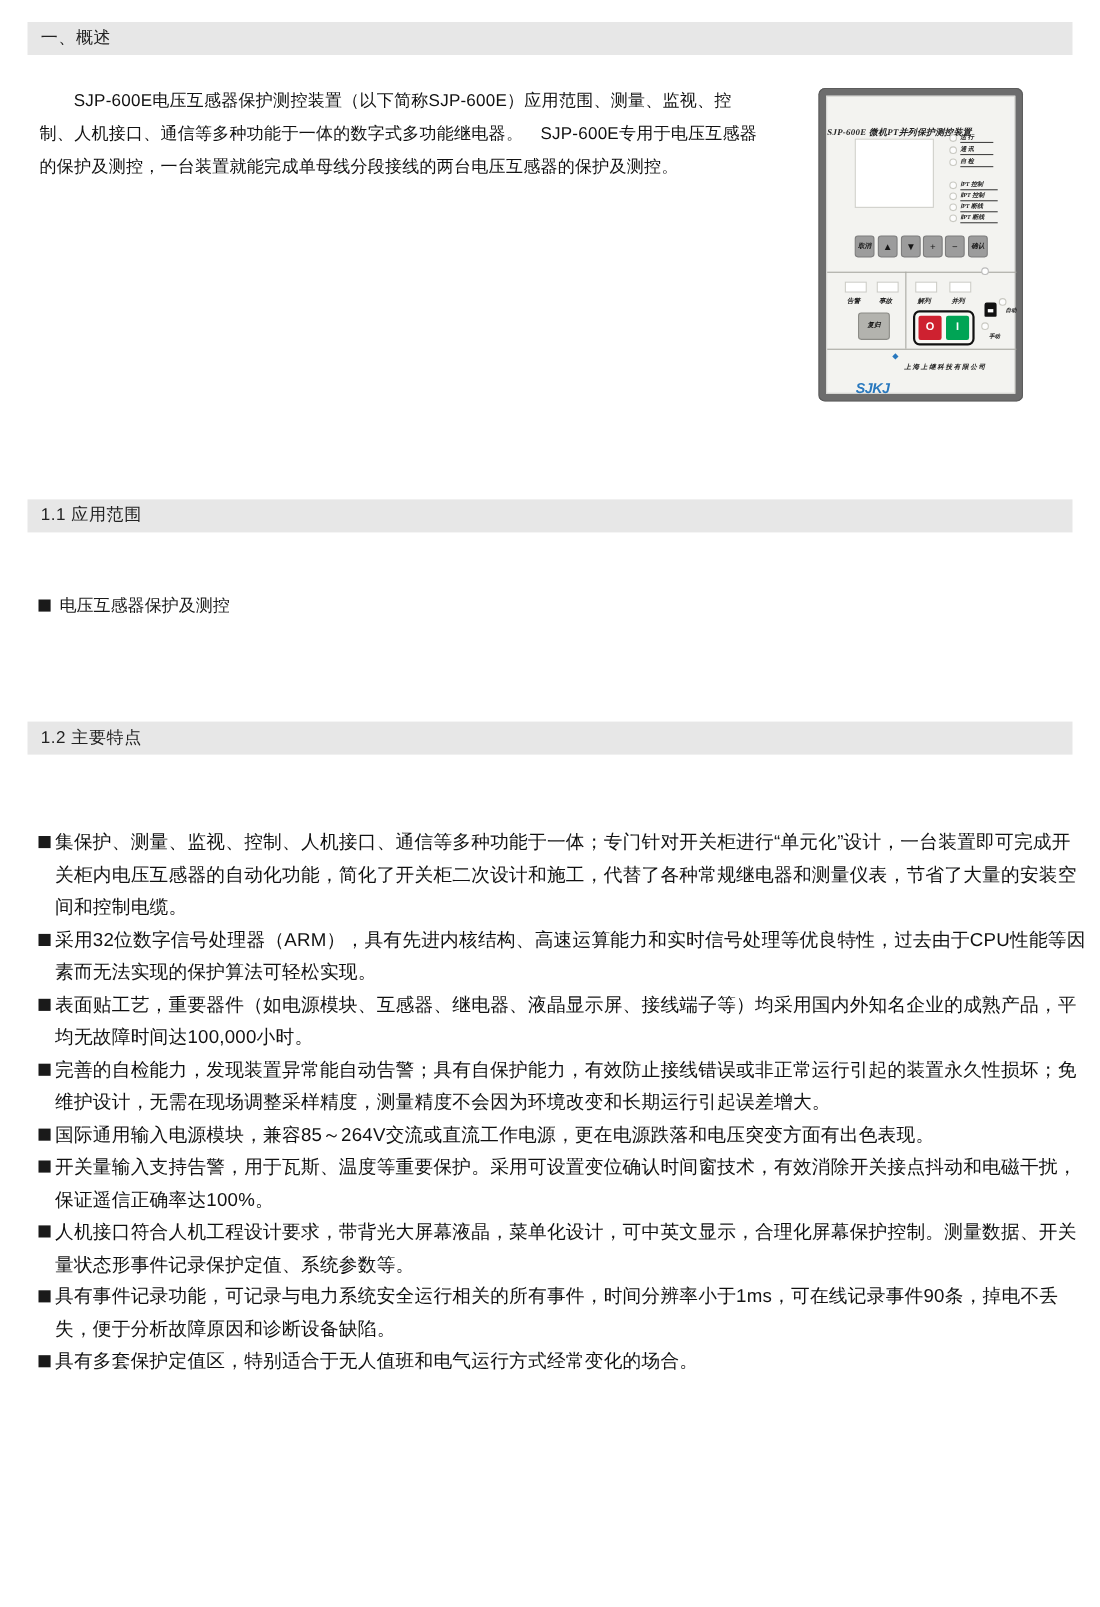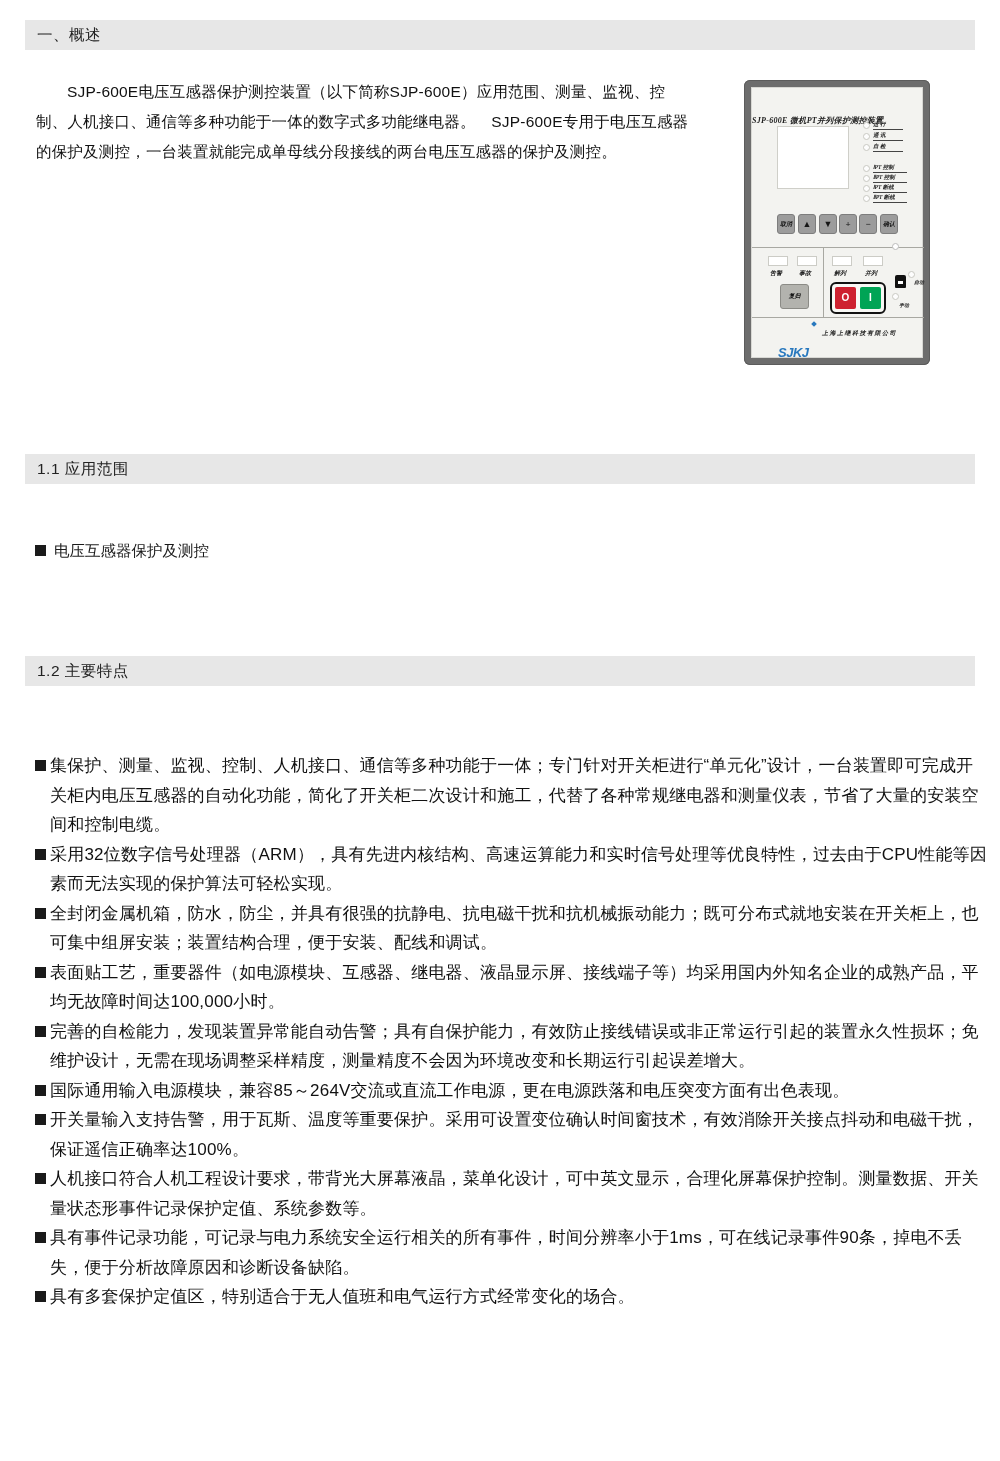--- a/index.html
+++ b/index.html
@@ -174,24 +174,20 @@
     <div class="bullet">
       <span class="sq"></span>
       <span>集保护、测量、监视、控制、人机接口、通信等多种功能于一体；专门针对开关柜进行“单元化”设计，一台装置即可完成开关柜内电压互感器的自动化功能，简化了开关柜二次设计和施工，代替了各种常规继电器和测量仪表，节省了大量的安装空间和控制电缆。</span>
     </div>
     <div class="bullet">
       <span class="sq"></span>
       <span>采用32位数字信号处理器（ARM），具有先进内核结构、高速运算能力和实时信号处理等优良特性，过去由于CPU性能等因素而无法实现的保护算法可轻松实现。</span>
     </div>
     <div class="bullet">
       <span class="sq"></span>
-      <span>全封闭金属机箱，防水，防尘，并具有很强的抗静电、抗电磁干扰和抗机械振动能力；既可分布式就地安装在开关柜上，也可集中组屏安装；装置结构合理，便于安装、配线和调试。</span>
-    </div>
-    <div class="bullet">
-      <span class="sq"></span>
       <span>表面贴工艺，重要器件（如电源模块、互感器、继电器、液晶显示屏、接线端子等）均采用国内外知名企业的成熟产品，平均无故障时间达100,000小时。</span>
     </div>
     <div class="bullet">
       <span class="sq"></span>
       <span>完善的自检能力，发现装置异常能自动告警；具有自保护能力，有效防止接线错误或非正常运行引起的装置永久性损坏；免维护设计，无需在现场调整采样精度，测量精度不会因为环境改变和长期运行引起误差增大。</span>
     </div>
     <div class="bullet">
       <span class="sq"></span>
       <span>国际通用输入电源模块，兼容85～264V交流或直流工作电源，更在电源跌落和电压突变方面有出色表现。</span>
     </div>

